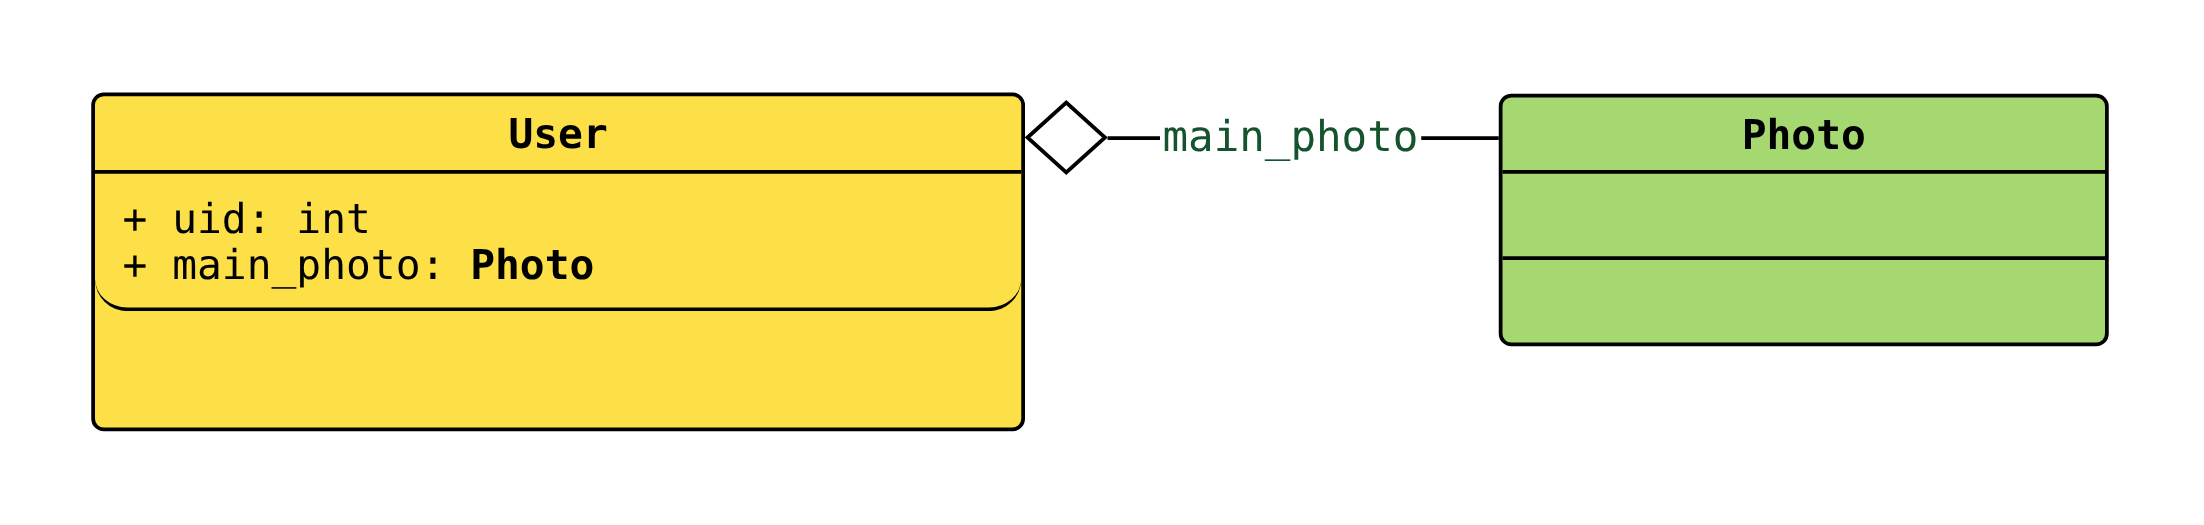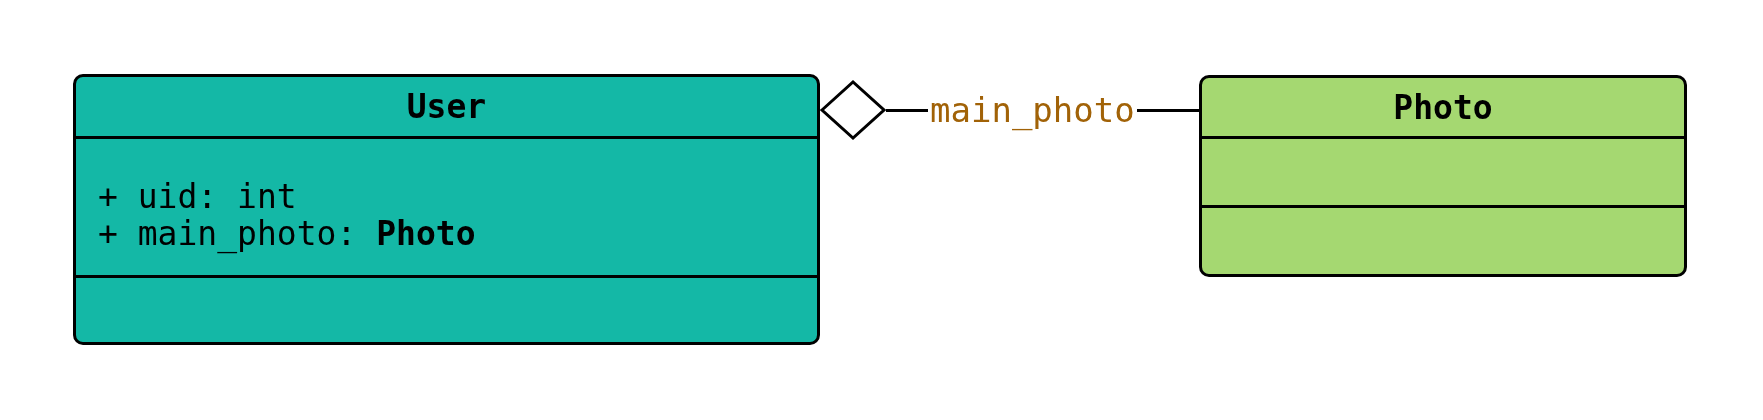--- a/index.html
+++ b/index.html
@@ -22,22 +22,21 @@
     border: 3px solid #000000;
     border-radius: 10px;
     box-sizing: border-box;
     color: #000000;
   }
   .uml-class.user {
     left: 73px;
     top: 74px;
     width: 747px;
     height: 271px;
-    background: #14b8a6;
-    gap: 15px;
+    background: #fde047;
   }
   .uml-class.photo {
     left: 1199px;
     top: 75px;
     width: 488px;
     height: 202px;
     background: #A5D871;
   }
   .compartment {
     box-sizing: border-box;
@@ -54,21 +53,21 @@
   .photo .compartment.title { height: 61px; }
   .compartment.attrs {
     display: flex;
     flex-direction: column;
     justify-content: center;
     padding-left: 22px;
     font-size: 33px;
     line-height: 37px;
     border-bottom: 3px solid #000000;
   }
-  .user .compartment.attrs { height: 124px; }
+  .user .compartment.attrs { height: 110px; border-radius: 26px; }
   .photo .compartment.attrs { height: 69px; }
   .compartment.methods {
     flex: 1;
     display: flex;
     flex-direction: column;
     justify-content: center;
     padding-left: 22px;
     font-size: 33px;
     line-height: 37px;
   }
@@ -87,21 +86,21 @@
     display: block;
   }
   .connector .seg {
     height: 3px;
     background: #000000;
   }
   .connector .seg.seg-left { flex: 0 0 42px; }
   .connector .seg.seg-right { flex: 1 1 auto; }
   .edge-label {
     font-size: 34px;
-    color: #a16207;
+    color: #14532d;
     white-space: pre;
     padding: 0 2px;
   }
 </style>
 </head>
 <body>
 
 <div class="canvas">
 
   <div class="uml-class user">

